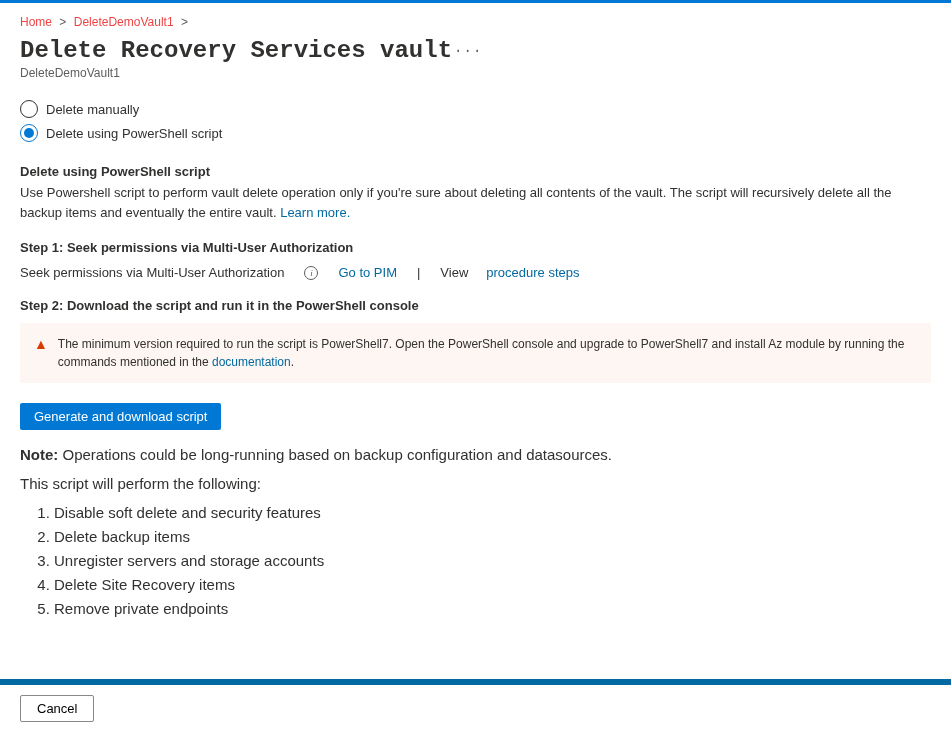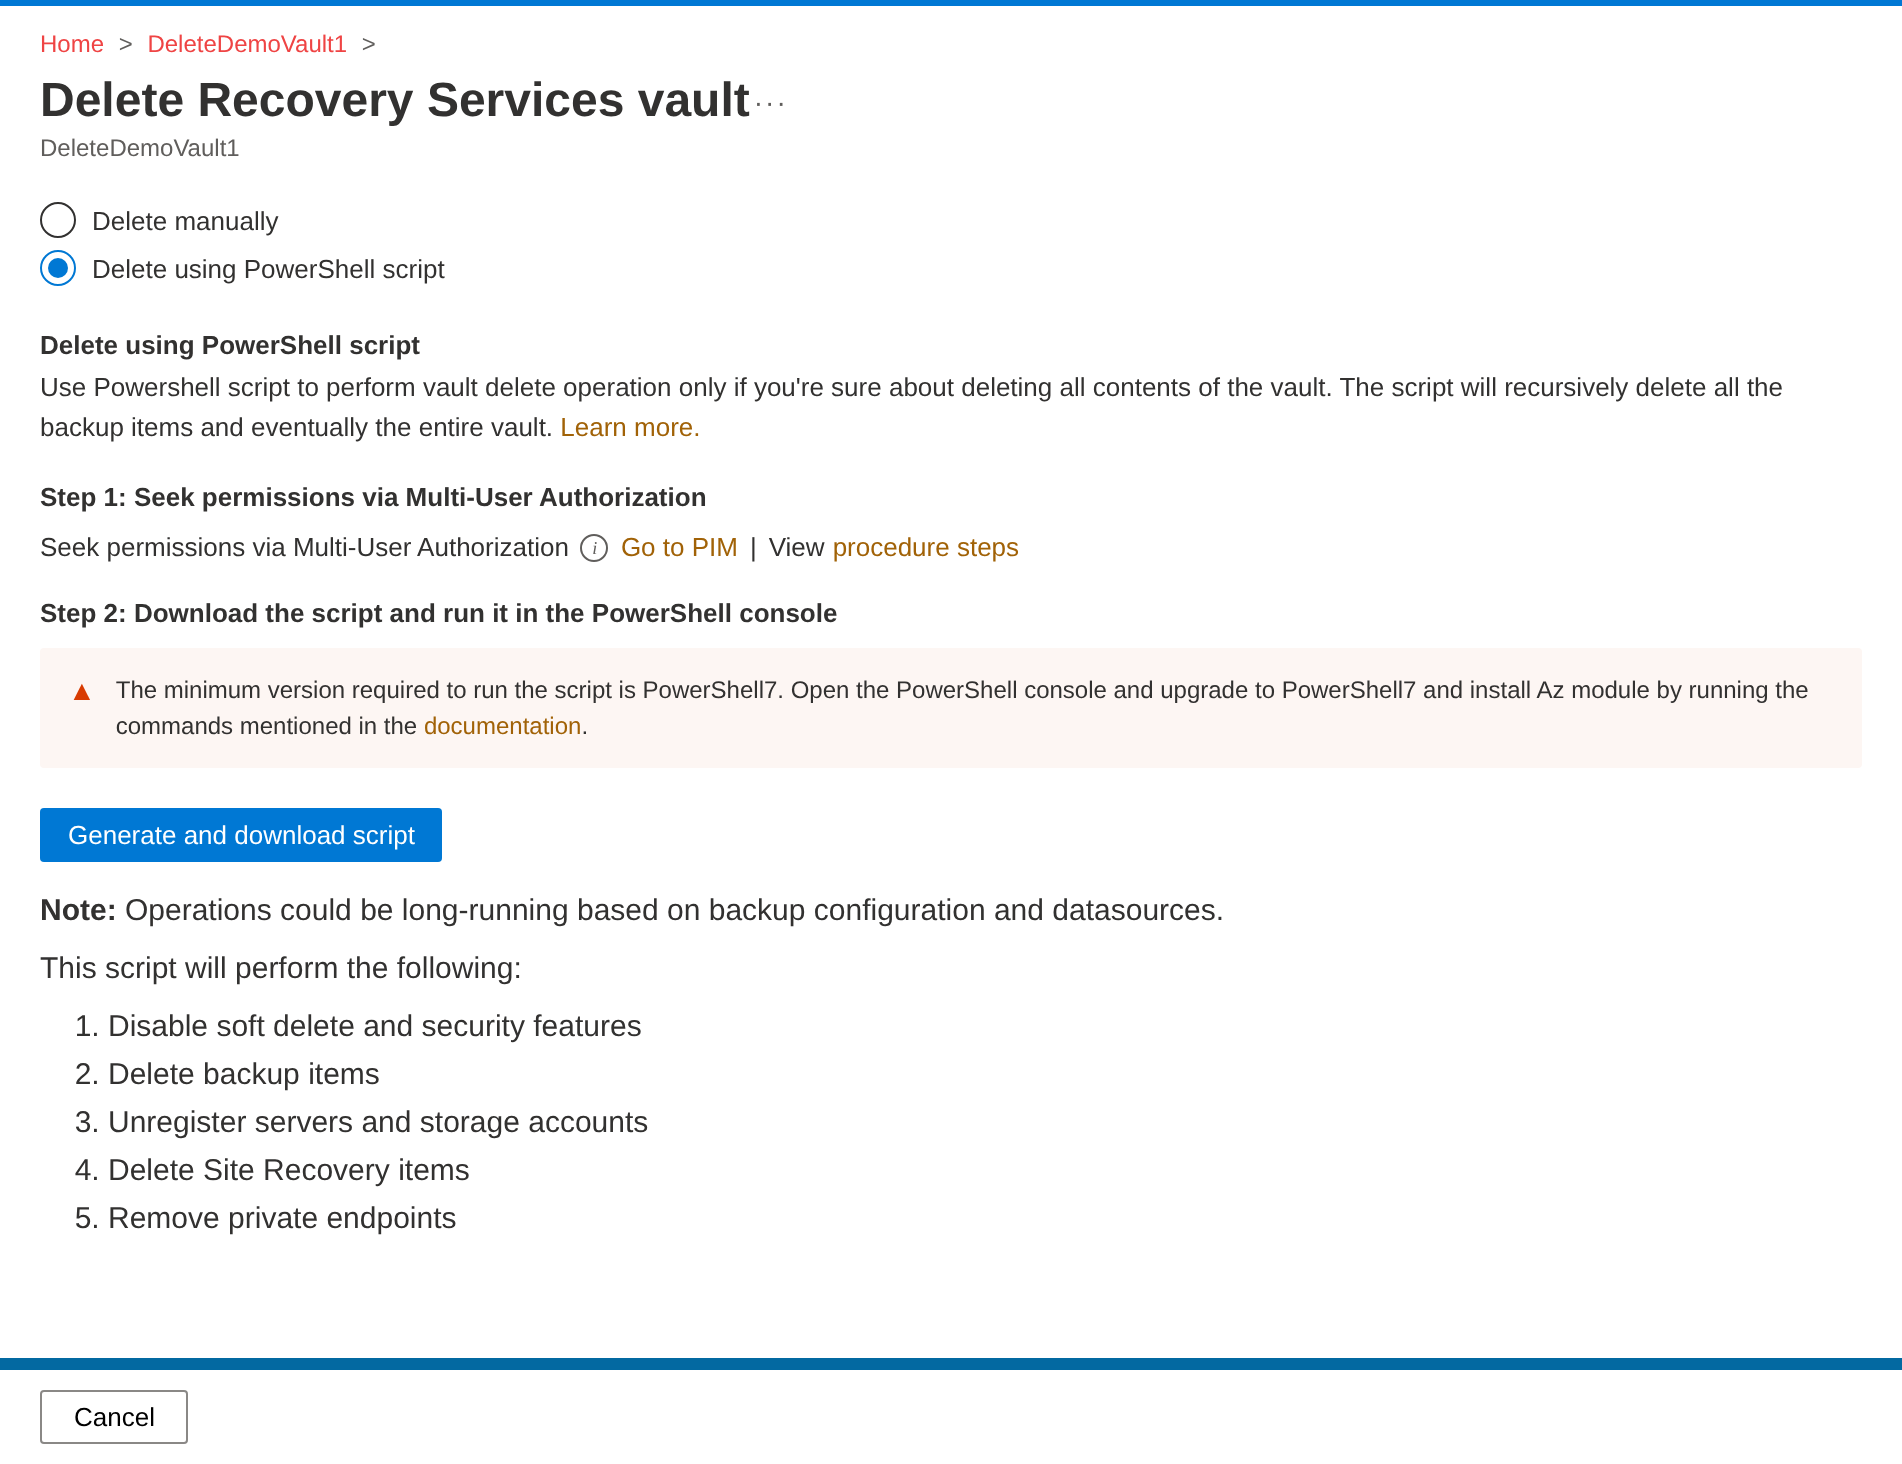--- a/index.html
+++ b/index.html
@@ -24,20 +24,21 @@
 .breadcrumb a {
   color: #ef4444;
   text-decoration: none;
   cursor: pointer;
 }
 .bc-sep { color: #605e5c; margin: 0 4px; }
 .page-title-row {
   display: flex;
   align-items: center;
   gap: 2px;
+  font-family: Liberation Mono, monospace;
 }
 .page-title {
   font-size: 24px;
   font-weight: 600;
   color: #323130;
 }
 .more-icon {
   color: #605e5c;
   font-size: 14px;
   cursor: pointer;
@@ -83,35 +84,35 @@
   font-size: 13px;
   margin-bottom: 4px;
 }
 .section-desc {
   font-size: 13px;
   color: #323130;
   line-height: 1.5;
   margin-bottom: 18px;
 }
 .link {
-  color: #a16207;
+  color: #0369a1;
   text-decoration: none;
   cursor: pointer;
 }
 .step-heading {
   font-weight: 600;
   font-size: 13px;
   margin-bottom: 10px;
 }
 .step-body {
   font-size: 13px;
   margin-bottom: 18px;
   display: flex;
   align-items: center;
-  gap: 4px;
+  gap: 18px;
   flex-wrap: wrap;
 }
 .info-icon {
   display: inline-flex;
   width: 14px;
   height: 14px;
   border: 1px solid #605e5c;
   border-radius: 50%;
   align-items: center;
   justify-content: center;

